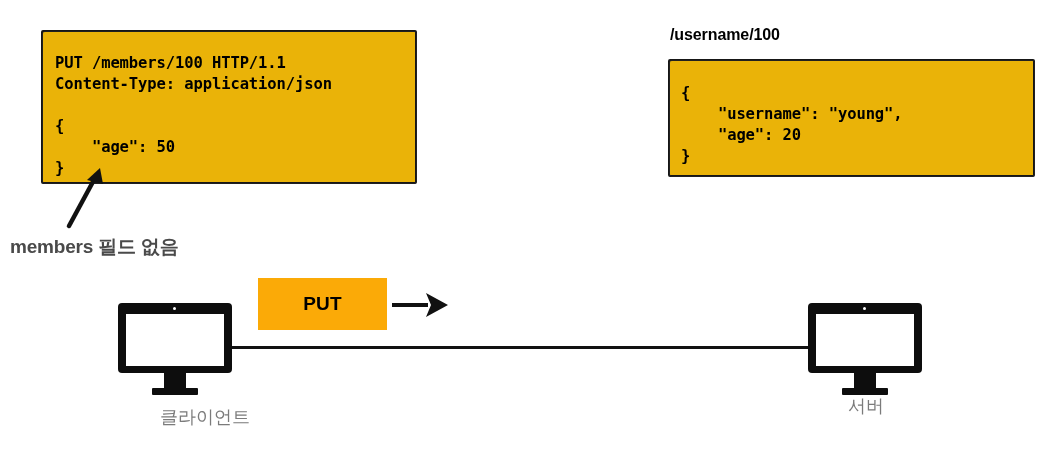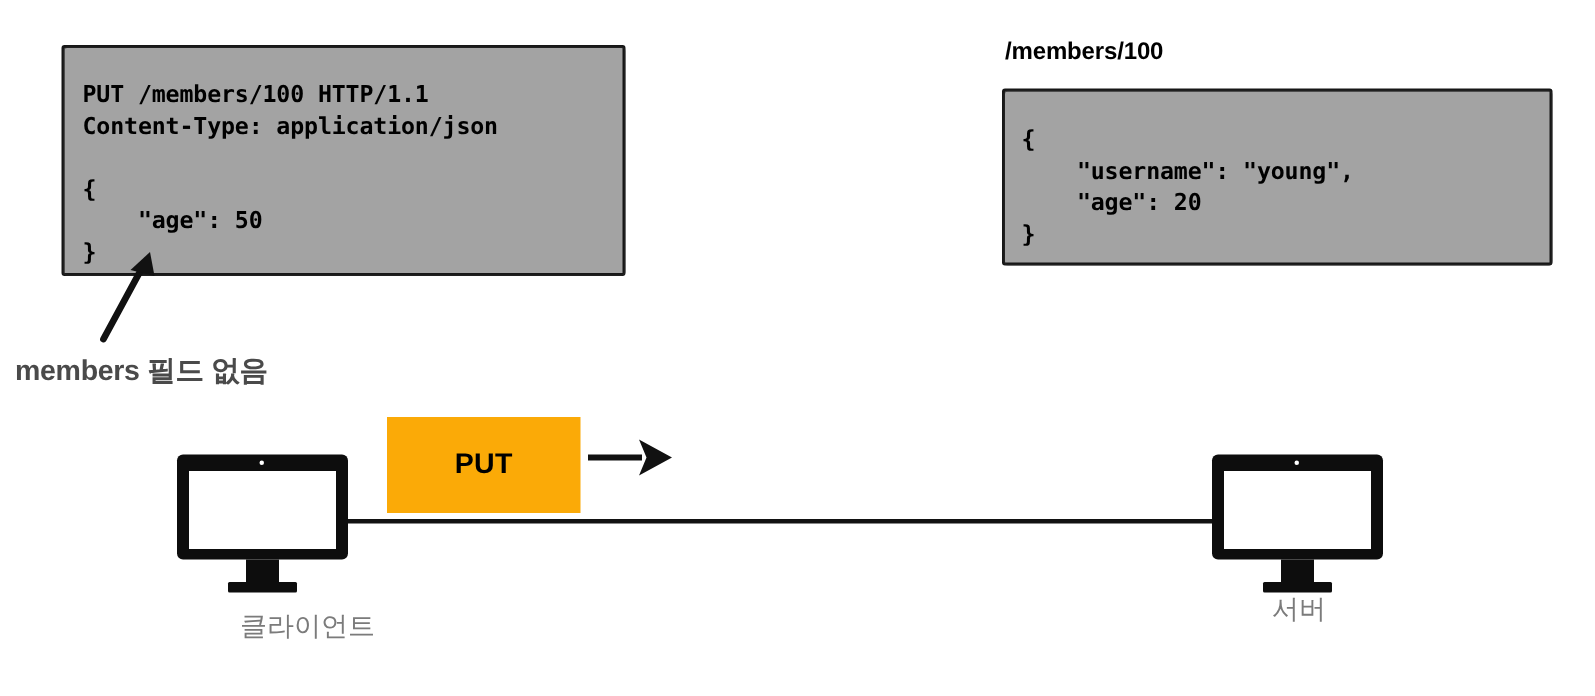--- a/index.html
+++ b/index.html
@@ -16,21 +16,21 @@
     position: relative;
     width: 1063px;
     height: 464px;
     background: #ffffff;
     overflow: hidden;
   }
 
   
   .rough-box {
     position: absolute;
-    background: #a3a3a3;
+    background: #eab308;
     border: 2.5px solid #161616;
     border-radius: 2px;
     box-sizing: border-box;
   }
   .rough-box::before {
     content: "";
     position: absolute;
     left: -1.5px; top: -1.5px; right: -1.5px; bottom: -1.5px;
     border: 1.5px solid #2a2a2a;
     border-radius: 3px;
@@ -170,21 +170,21 @@
   }
   #client-label { left: 124px; top: 405px; margin-left: 36px; }
   #server-label { left: 848px; top: 394px; }
 
   
   #put-badge {
     position: absolute;
     left: 258px;
     top: 278px;
     width: 129px;
-    height: 64px;
+    height: 52px;
     background: #FBAA07;
     display: flex;
     align-items: center;
     justify-content: center;
   }
   #put-badge-label {
     font-size: 19px;
     font-weight: bold;
     color: #000000;
     letter-spacing: 0.2px;
@@ -211,21 +211,21 @@
 }</pre>
   </div>
 
   <svg id="annotation-arrow" viewBox="0 0 60 72">
     <line x1="14" y1="66" x2="40" y2="18" stroke="#111111" stroke-width="4.5" stroke-linecap="round"></line>
     <polygon points="45,8 32,20 48,24" fill="#111111"></polygon>
   </svg>
 
   <div id="annotation-label">members 필드 없음</div>
 
-  <div id="response-path">/members/100</div>
+  <div id="response-path">/username/100</div>
 
   <div class="rough-box" id="response-box">
     <pre class="code-block">{
     "username": "young",
     "age": 20
 }</pre>
   </div>
 
   <div id="network-line"></div>
 

